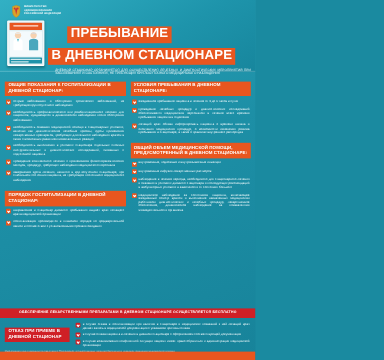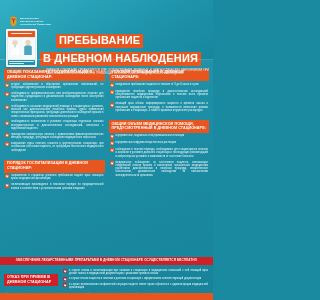--- a/index.html
+++ b/index.html
@@ -18,21 +18,21 @@
     width: 213px;
     height: 300px;
     background: linear-gradient(160deg, #2aa3b8 0%, #1d8fa6 45%, #17839a 100%);
     overflow: hidden;
   }
 
   
   .header {
     position: relative;
     height: 60px;
-    padding: 15px 4px 0 4px;
+    padding: 3px 4px 0 4px;
     background: linear-gradient(150deg, #32b0c4 0%, #1e94ab 60%, #17869d 100%);
   }
   .header::after {
     content: "";
     position: absolute;
     left: 0; right: 0; bottom: 0;
     height: 1px;
     background: rgba(255,255,255,0.18);
   }
 
@@ -339,21 +339,21 @@
           </span>
         </div>
         <div class="brochure-foot">
           <i></i>
             <i></i>
         </div>
       </div>
 
       <div class="title-wrap">
         <div><span class="title-line l1">ПРЕБЫВАНИЕ</span></div>
-        <div><span class="title-line l2">В ДНЕВНОМ НАБЛЮДЕНИЯ</span></div>
+        <div><span class="title-line l2">В ДНЕВНОМ СТАЦИОНАРЕ</span></div>
         <div class="subtitle">
           <p>ДНЕВНОЙ СТАЦИОНАР ОРГАНИЗУЕТСЯ ДЛЯ ОСУЩЕСТВЛЕНИЯ ЛЕЧЕБНЫХ И ДИАГНОСТИЧЕСКИХ МЕРОПРИЯТИЙ ПРИ ЗАБОЛЕВАНИЯХ И СОСТОЯНИЯХ, НЕ ТРЕБУЮЩИХ КРУГЛОСУТОЧНОГО МЕДИЦИНСКОГО НАБЛЮДЕНИЯ</p>
         </div>
       </div>
 
     </div>
   </div>
 
   <div class="columns">
     <div class="col" id="col-left">

